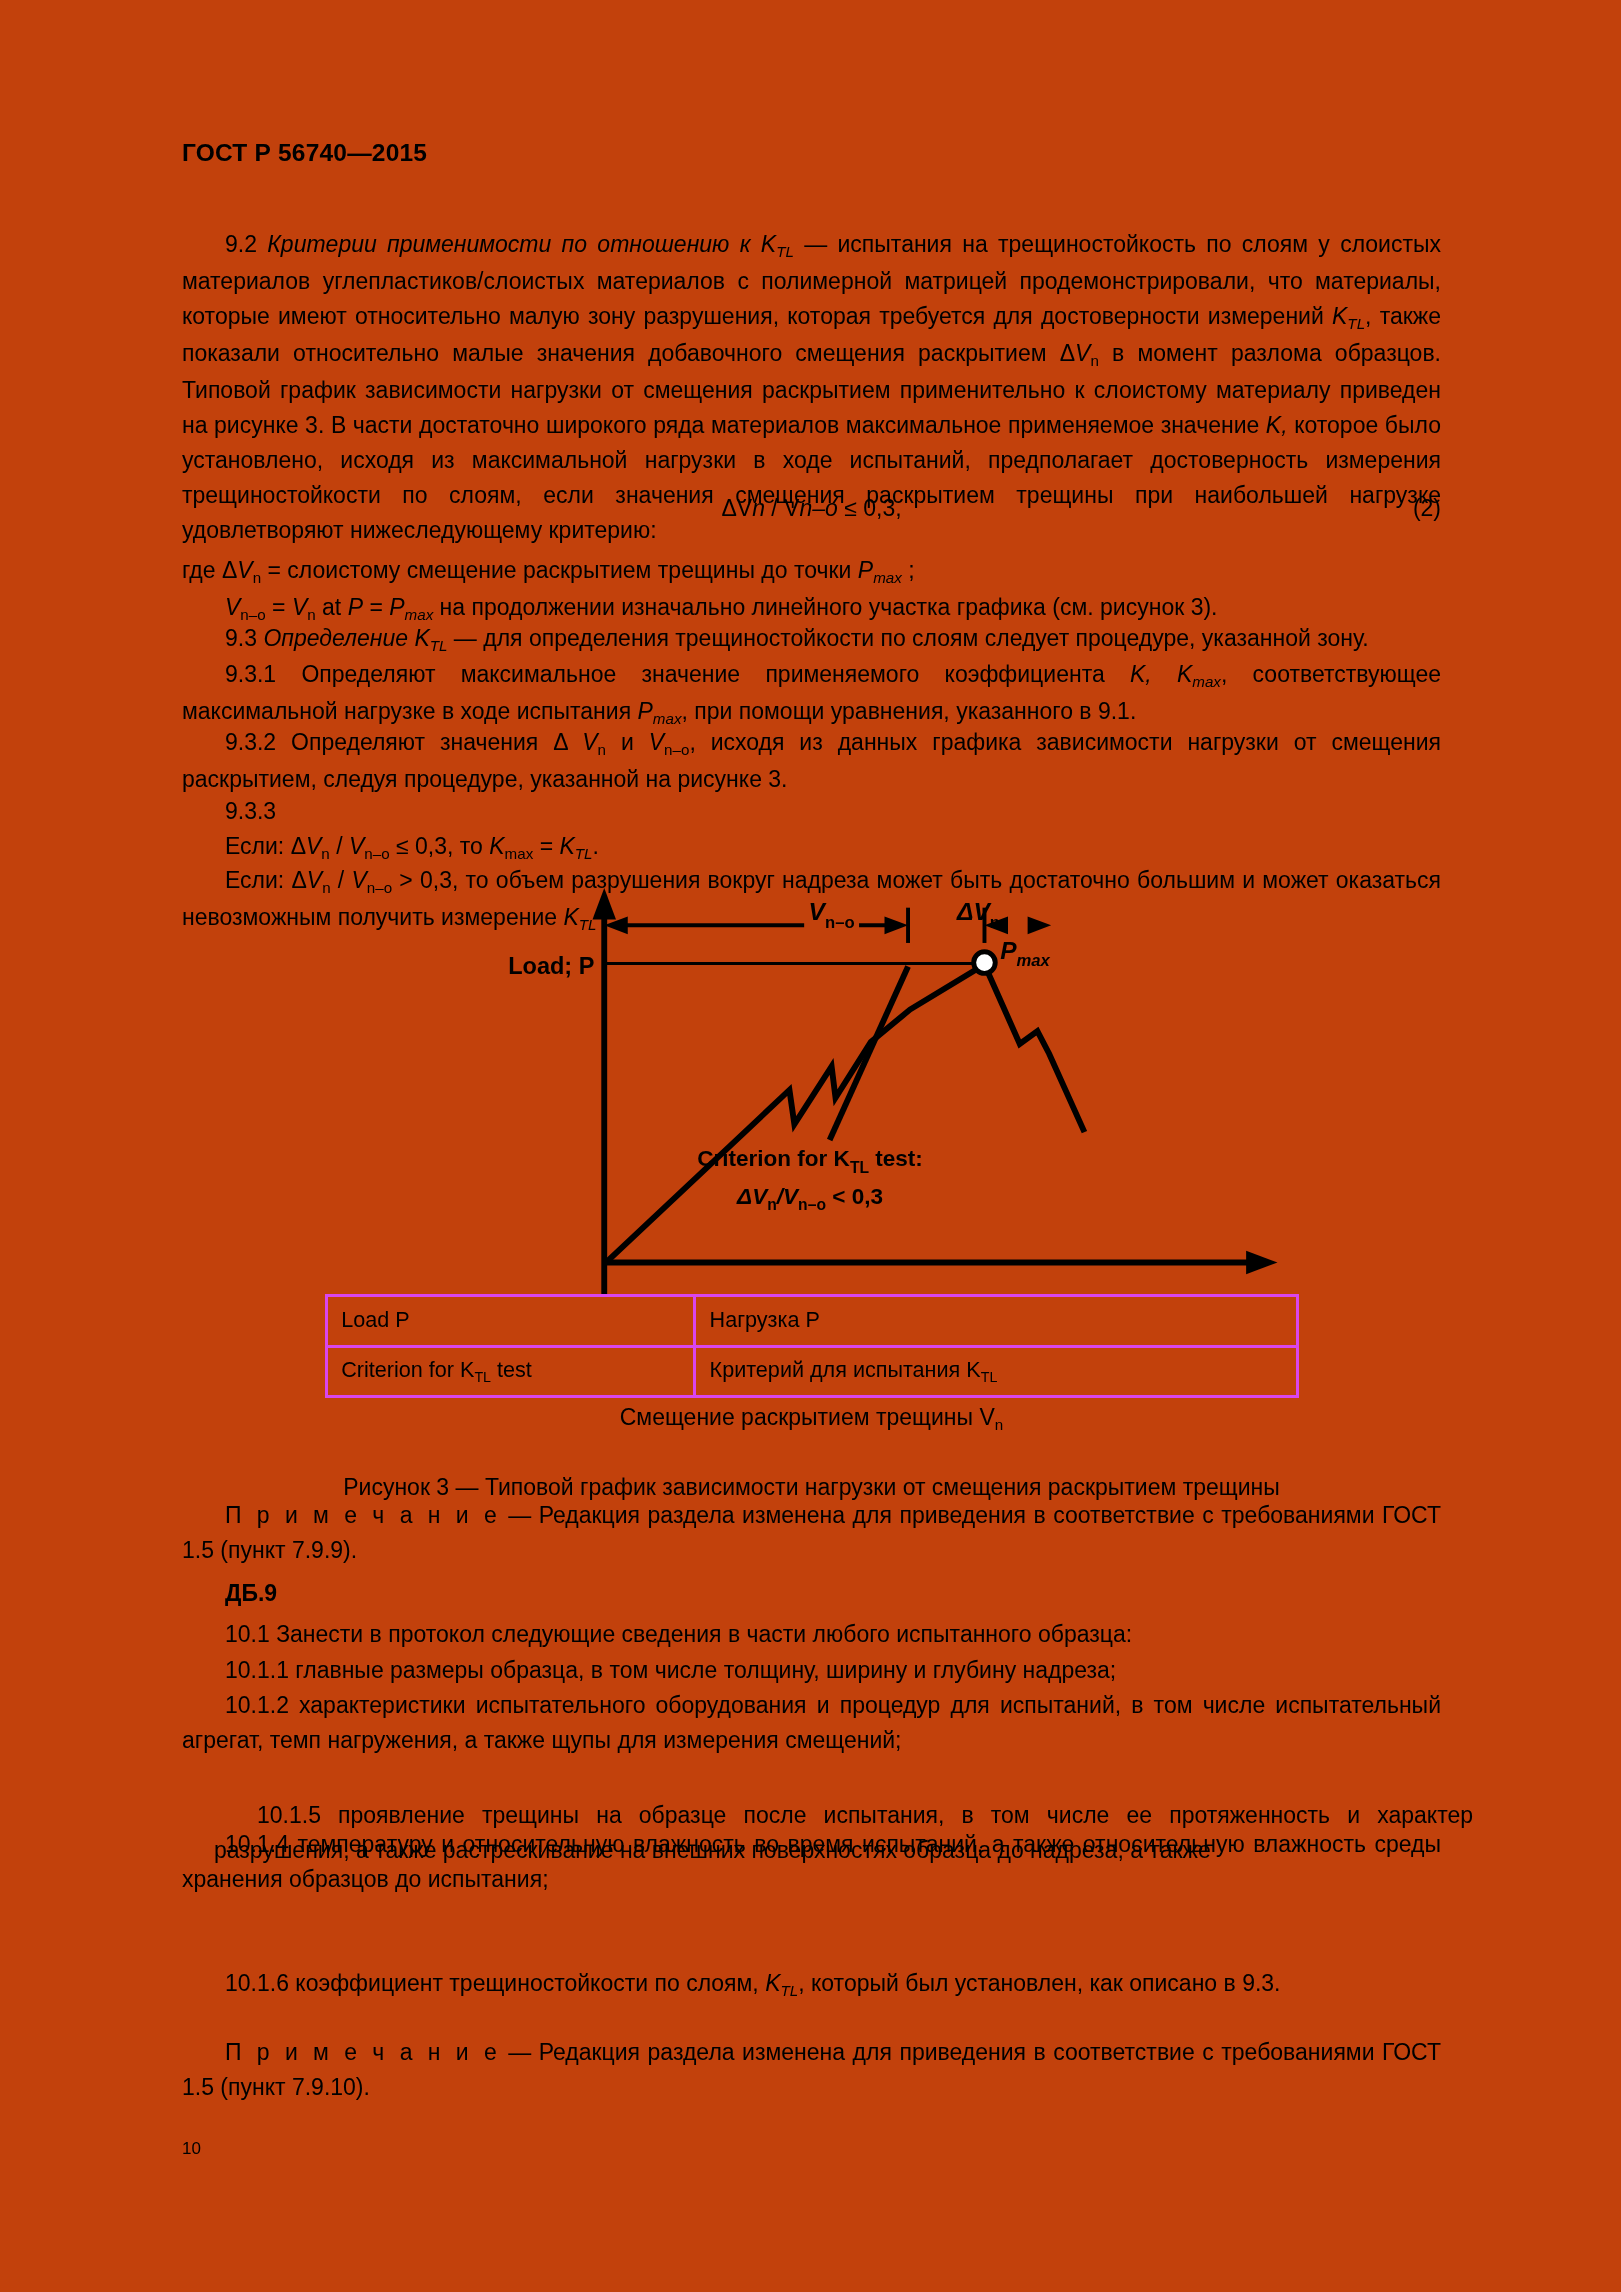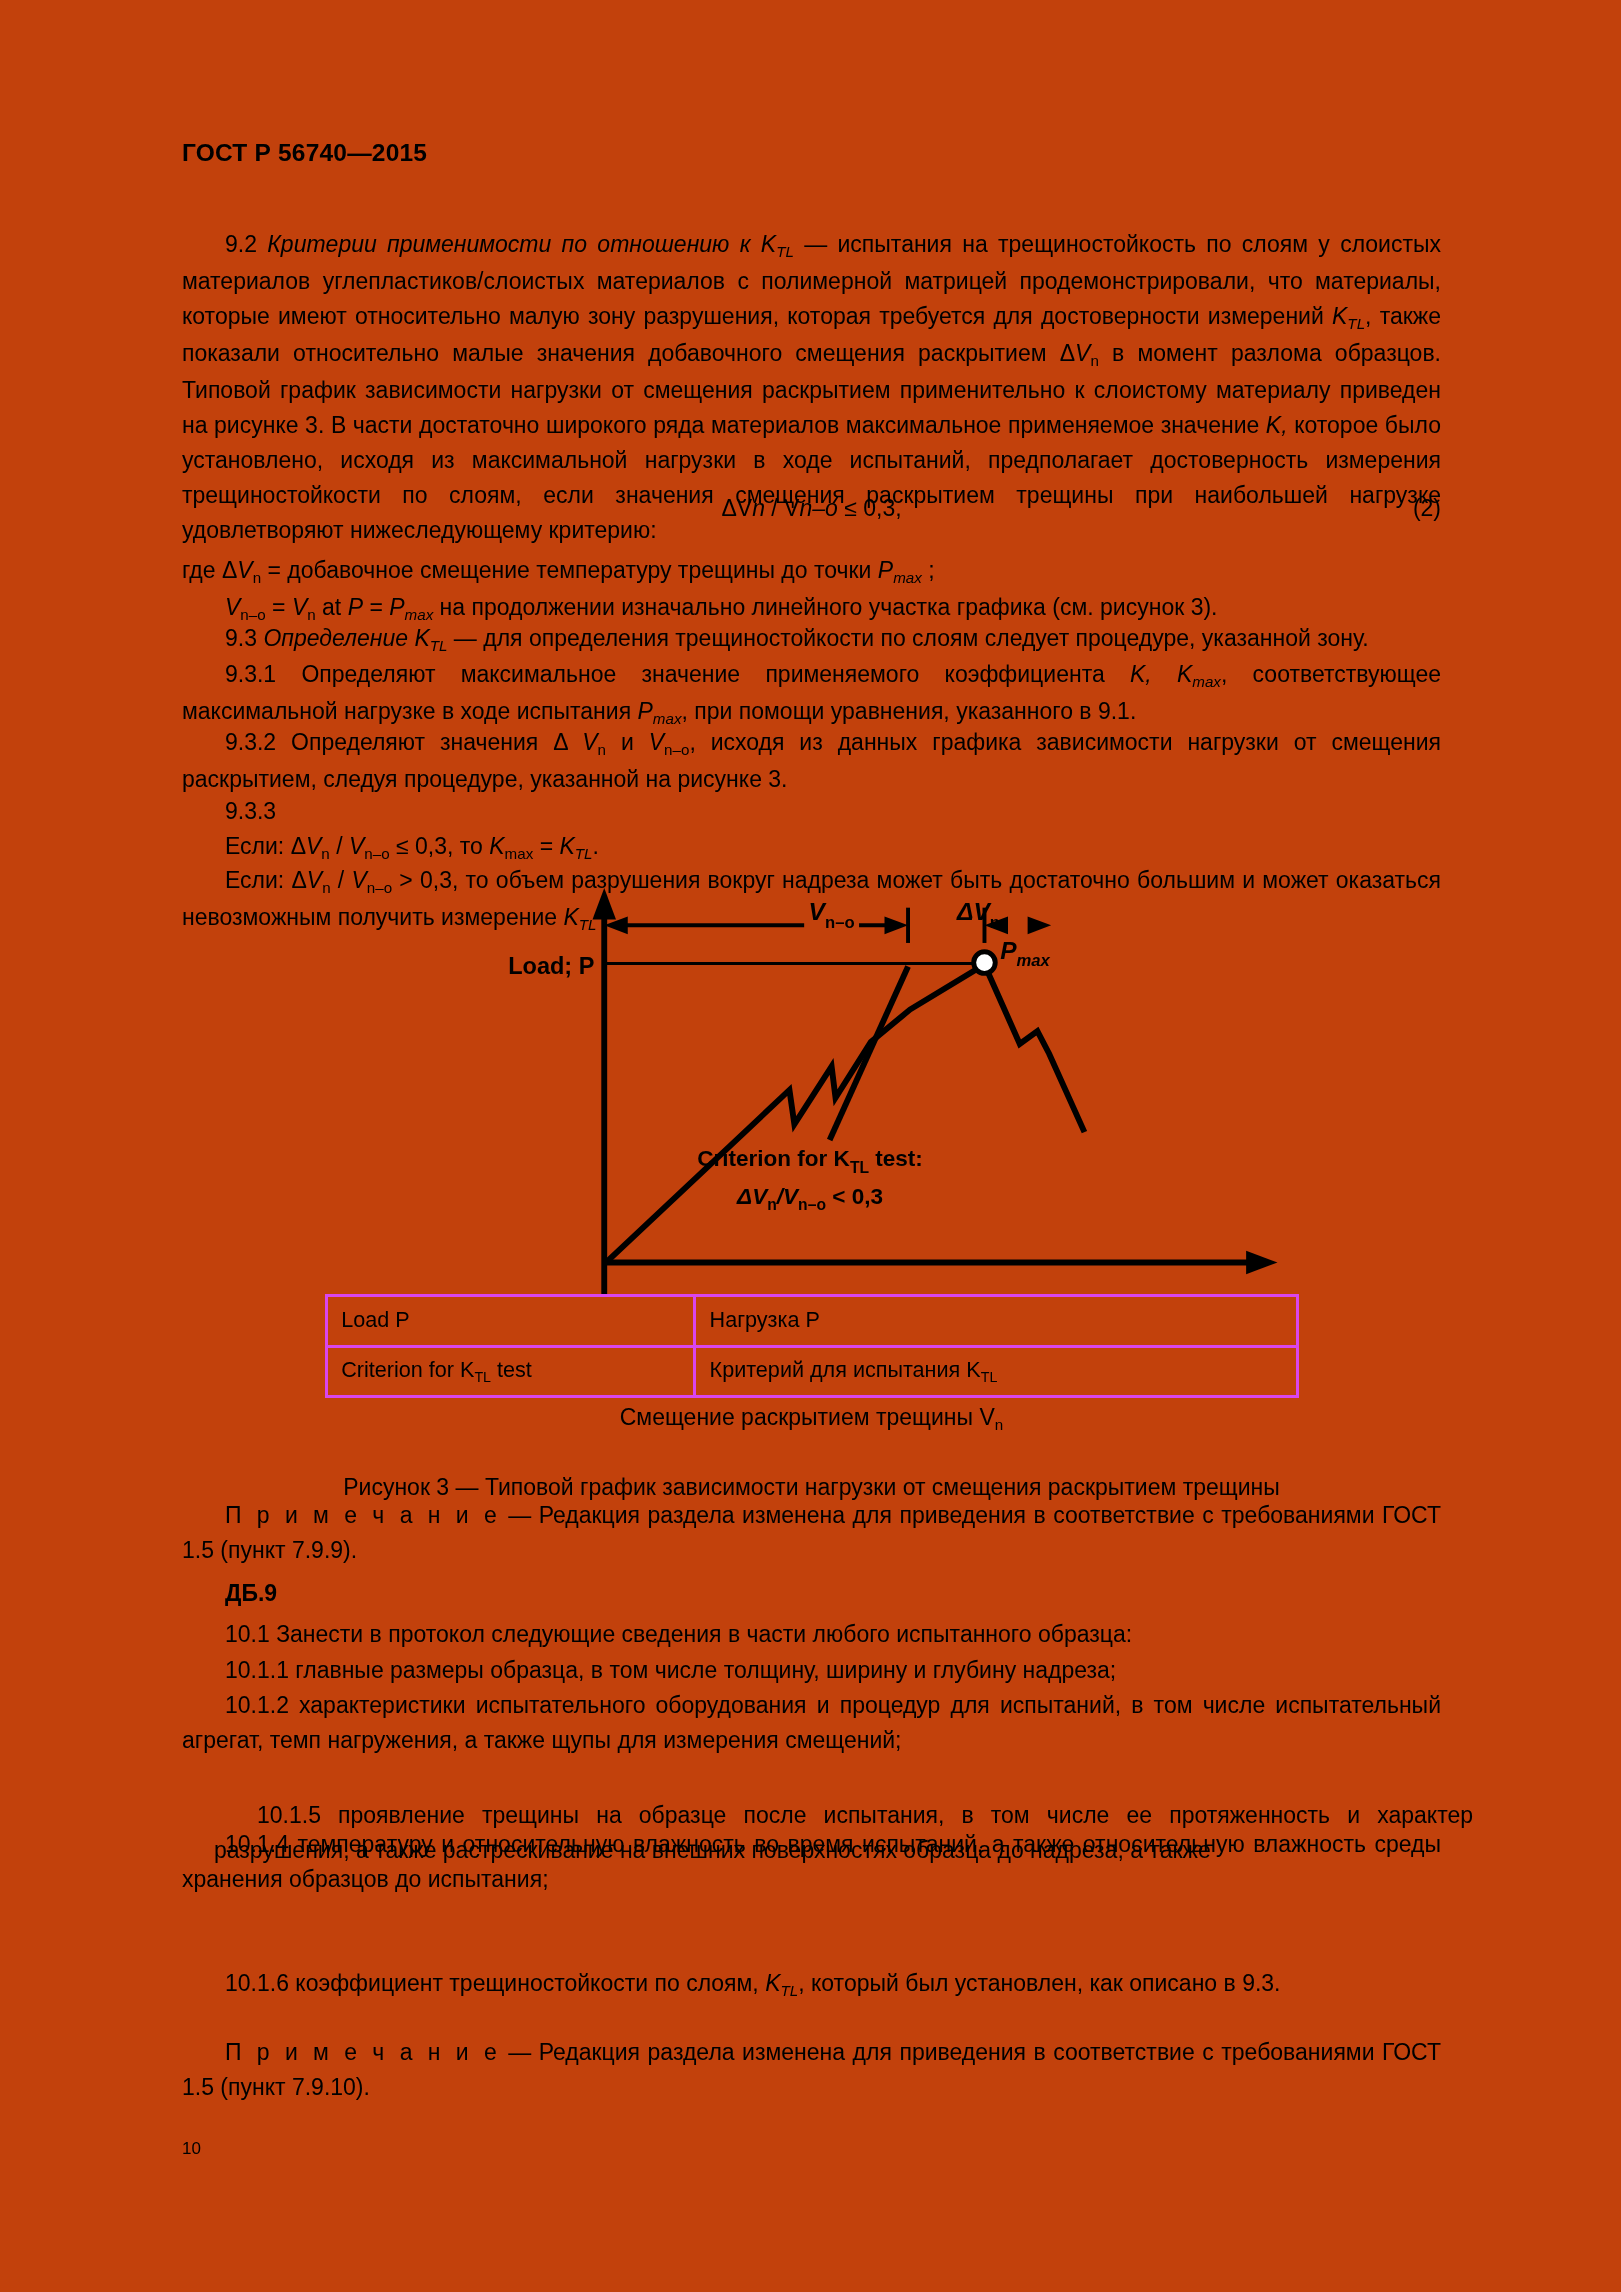--- a/index.html
+++ b/index.html
@@ -146,21 +146,21 @@
 
   <div class="equation-row" style="top:494px;">
     <div class="equation-center">
       <span>ΔV</span><i><span>n</span></i><span> / V</span><i><span>n–o</span></i><span> ≤ 0,3,</span>
     </div>
     <div class="equation-num">(2)</div>
   </div>
 
   <div class="body-block no-just" style="top:553px;">
     <p>
-      <span>где Δ</span><i><span>V</span></i><sub>n</sub><span> = добавочное смещение температуру трещины до точки </span><i><span>P</span><sub>max</sub></i><span> ;</span>
+      <span>где Δ</span><i><span>V</span></i><sub>n</sub><span> = слоистому смещение раскрытием трещины до точки </span><i><span>P</span><sub>max</sub></i><span> ;</span>
     </p>
     <p style="padding-left:43px;">
       <i><span>V</span></i><sub>n–o</sub><span> = </span><i><span>V</span></i><sub>n</sub><span> at </span><i><span>P</span></i><span> = </span><i><span>P</span><sub>max</sub></i><span> на продолжении изначально линейного участка графика (см. рисунок 3).</span>
     </p>
   </div>
 
   <div class="body-block no-just" style="top:621px;">
     <p class="indent">
       <span>9.3</span>&nbsp;<i><span>Определение K</span><sub>TL</sub></i><span> — для определения трещиностойкости по слоям следует процедуре, указанной зону.</span>
     </p>

